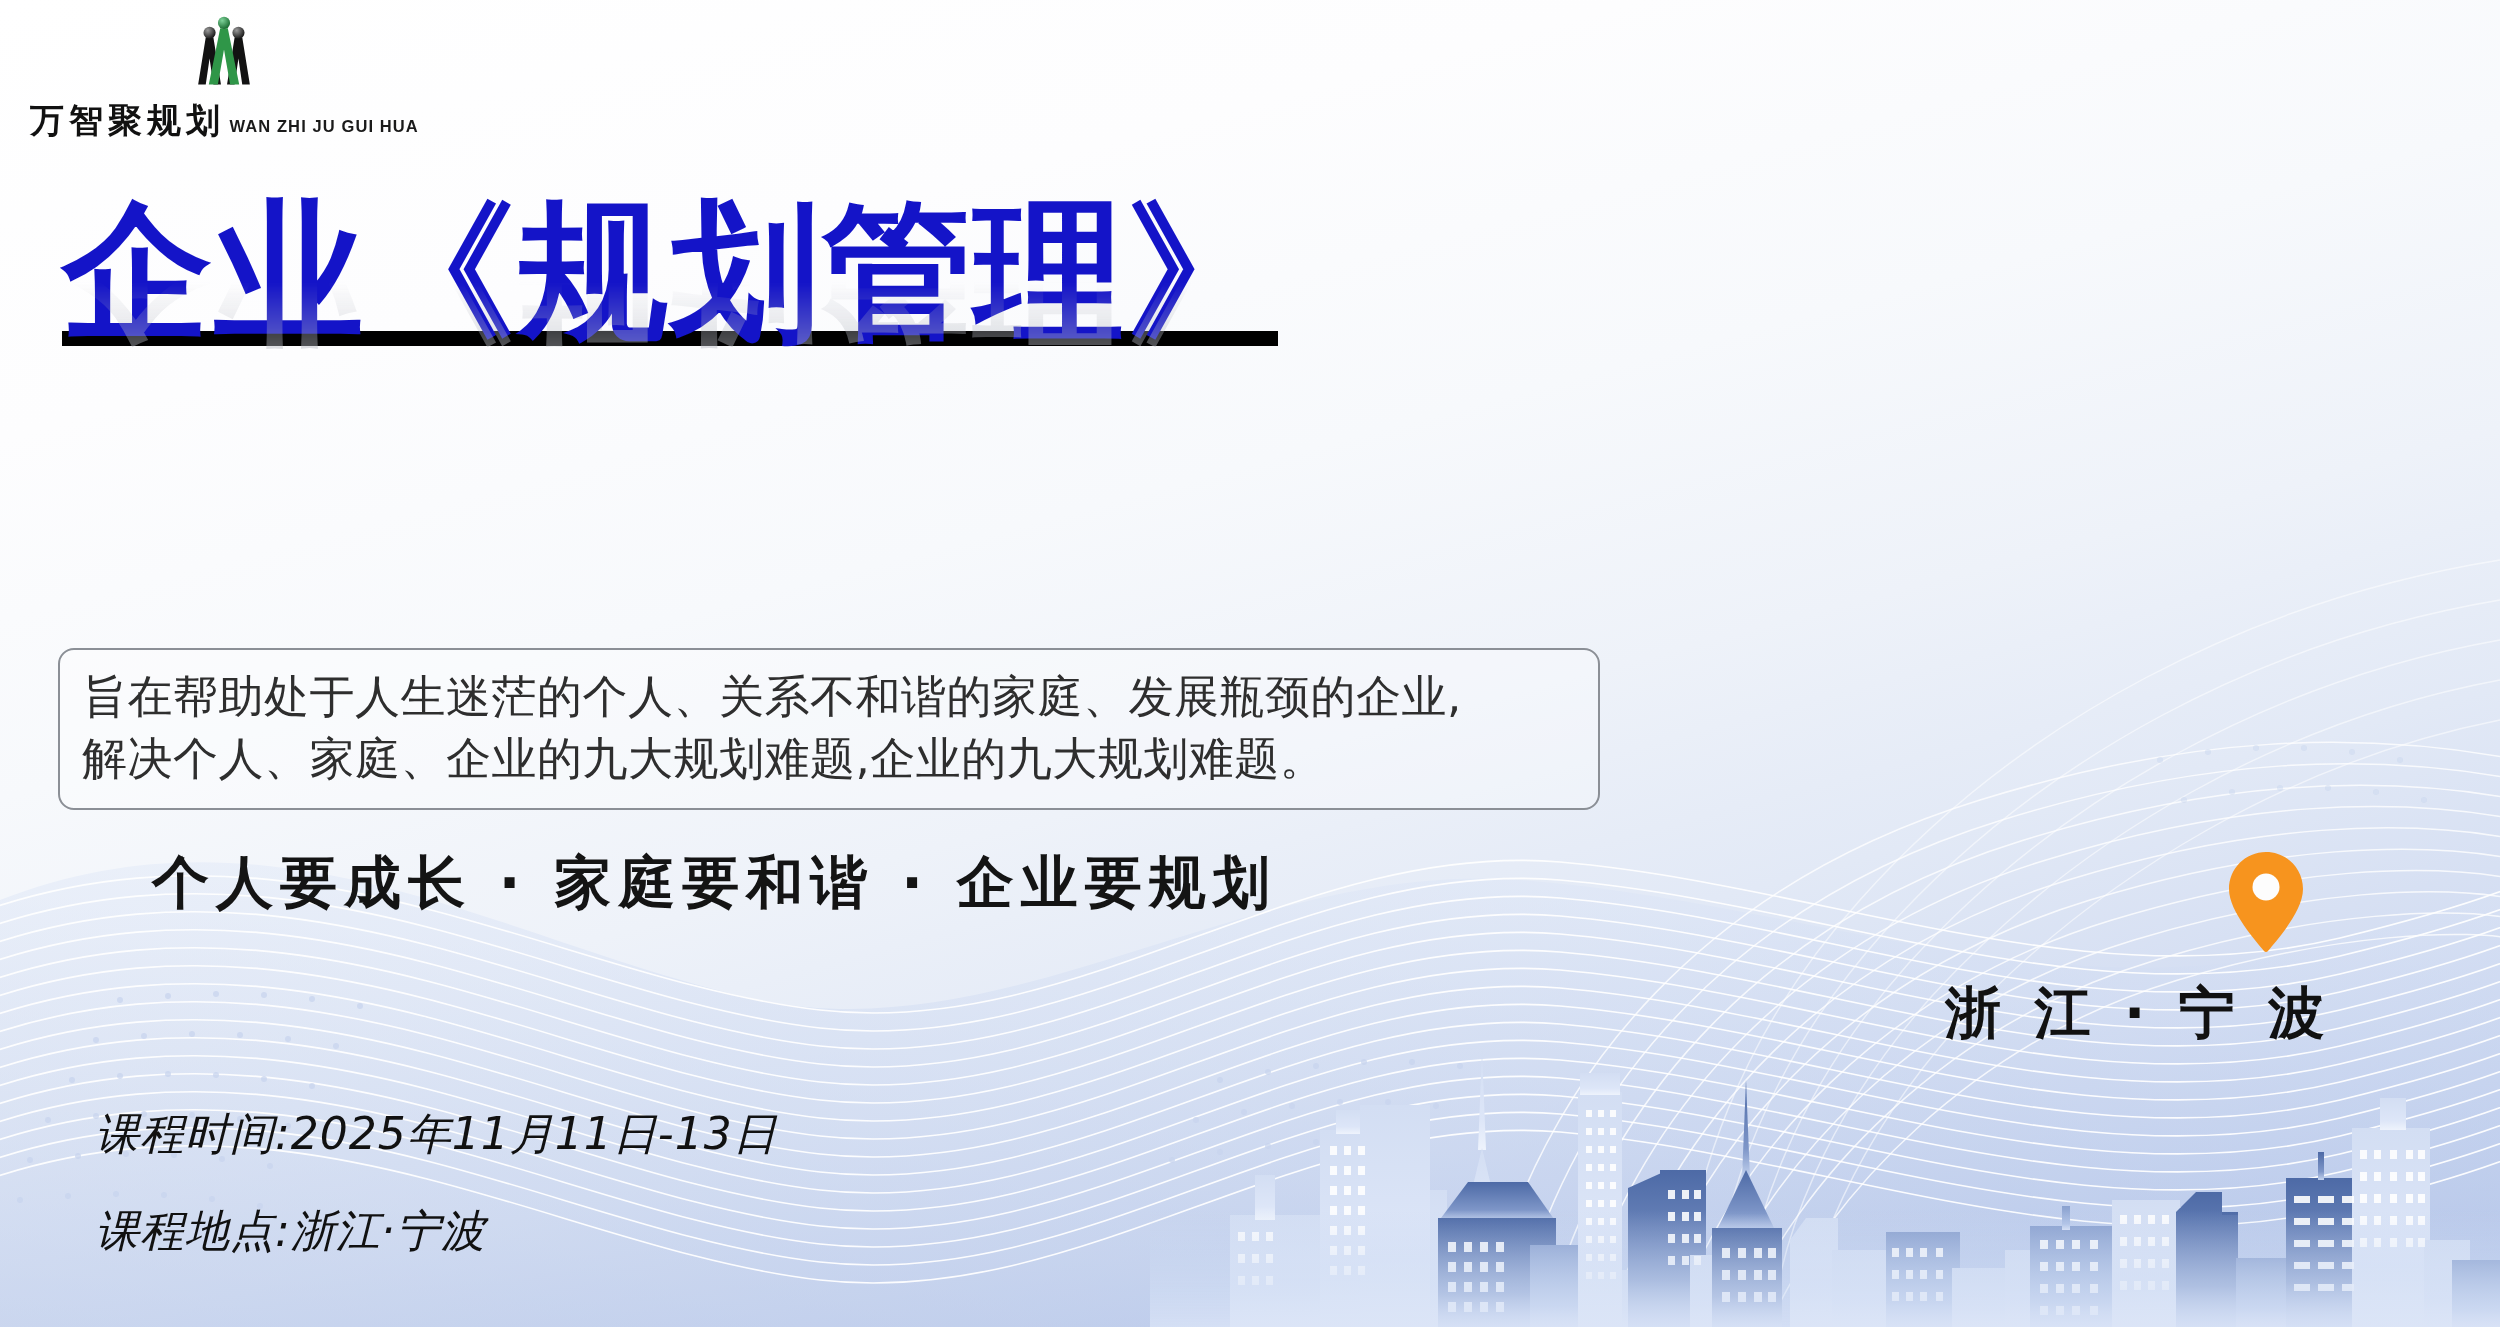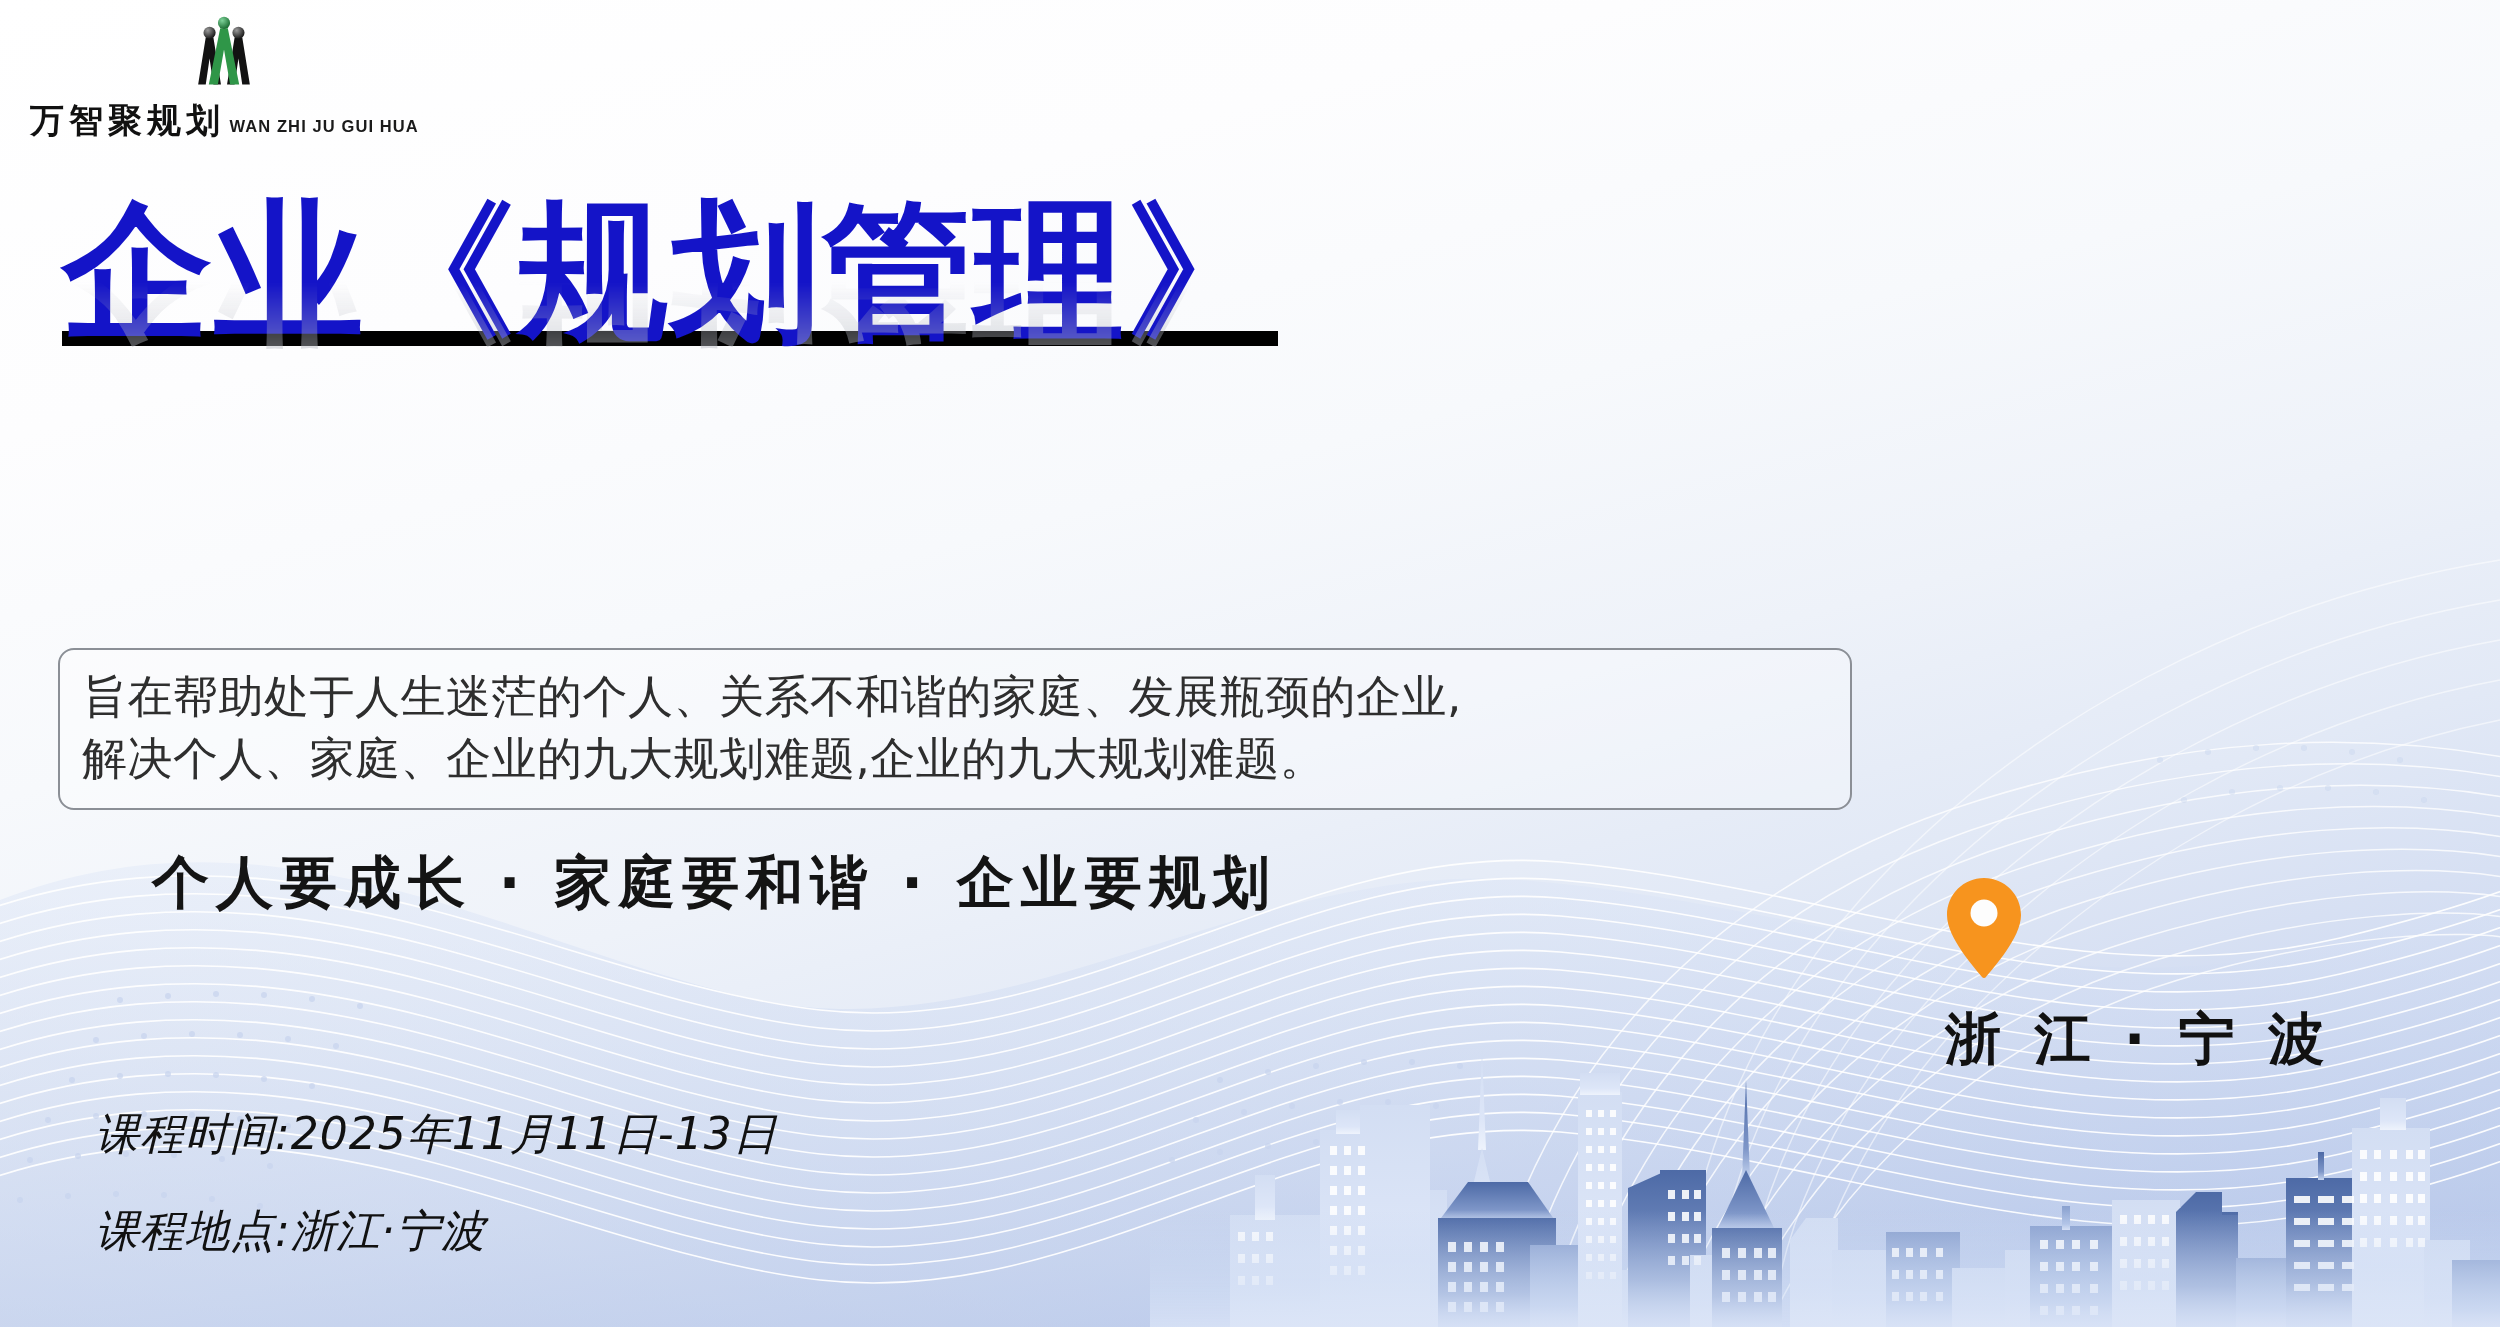--- a/index.html
+++ b/index.html
@@ -100,21 +100,21 @@
     height: 80px;
     overflow: hidden;
     margin-top: 4px;
   }
 
   
   .desc-box {
     position: absolute;
     left: 58px;
     top: 648px;
-    width: 1794px;
+    width: 1542px;
     box-sizing: border-box;
     border: 2px solid #8b8f96;
     border-radius: 16px;
     padding: 16px 22px 18px 22px;
     background: rgba(255,255,255,0.30);
     z-index: 15;
   }
   .desc-line {
     font-family: "DejaVu Sans", "Liberation Sans", sans-serif;
     font-size: 45px;
@@ -154,23 +154,23 @@
     letter-spacing: 1px;
     margin-bottom: 38px;
     font-style: italic;
   }
   .sched-row:last-child { margin-bottom: 0; }
 
   
   .location {
     position: absolute;
     left: 1945px;
-    top: 876px;
+    top: 850px;
     width: 360px;
-    text-align: left;
+    text-align: right;
     z-index: 16;
   }
   .pin-icon { display: block; margin: 0 auto; }
   .location-label {
     margin-top: 18px;
     font-family: "DejaVu Sans", "Liberation Sans", sans-serif;
     font-size: 56px;
     font-weight: 700;
     color: #111111;
     letter-spacing: 7px;

